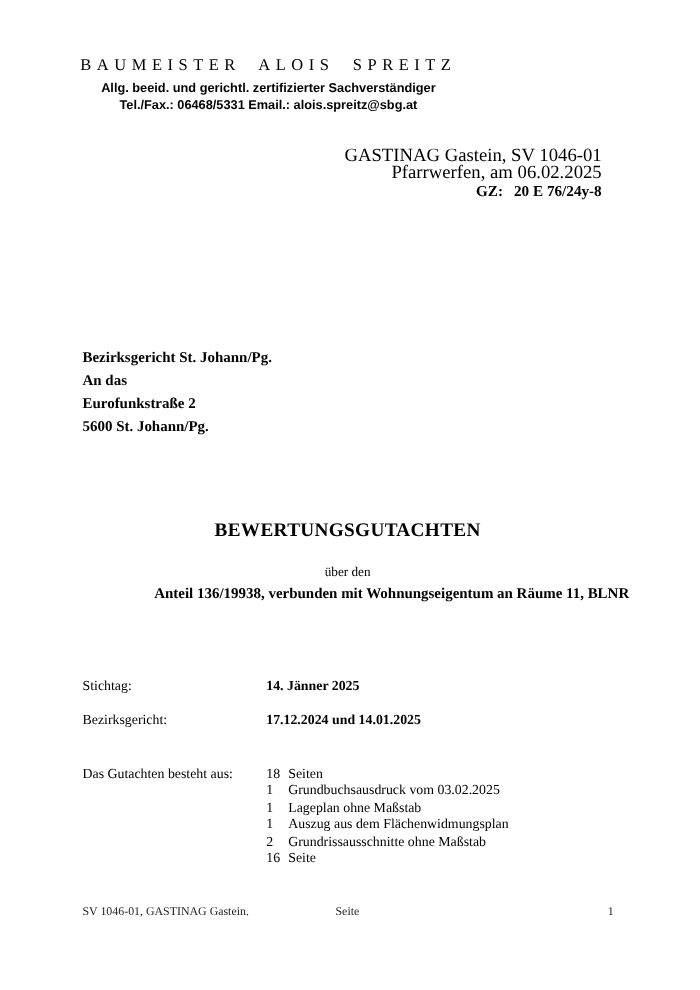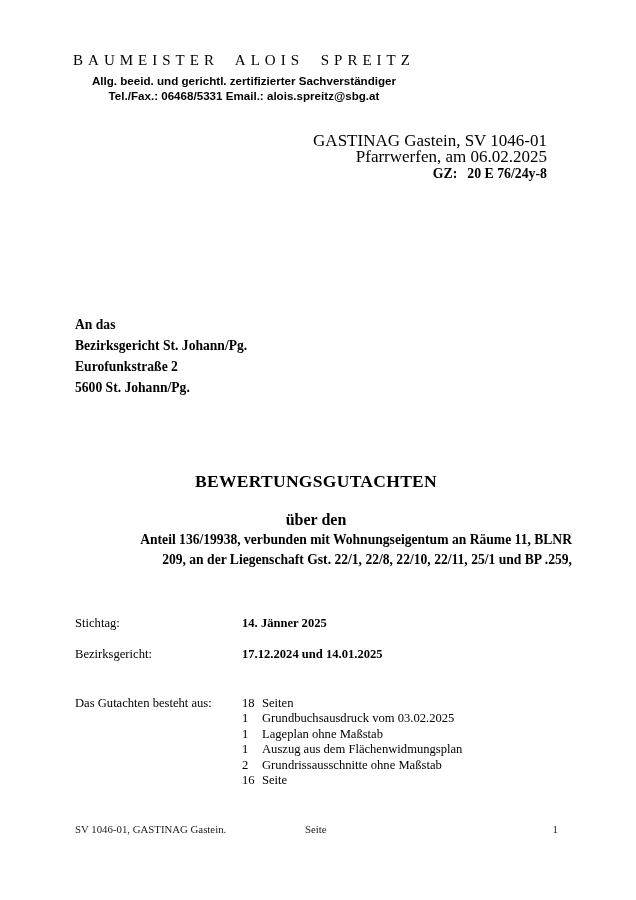--- a/index.html
+++ b/index.html
@@ -86,22 +86,22 @@
     width: 512px;
     text-align: center;
   }
   .doc-title {
     font-size: 17.5px;
     font-weight: 700;
     letter-spacing: 0.3px;
     margin: 12px 0 18px 0;
   }
   .subject-intro {
-    font-size: 16px;
-    font-weight: 700;
+    font-size: 12px;
+    font-weight: 400;
     line-height: 20px;
   }
   .subject-line {
     font-size: 13.6px;
     font-weight: 700;
     line-height: 20px;
     white-space: nowrap;
     text-align: right;
   }
 
@@ -162,31 +162,30 @@
     <div class="letterhead-sub">Tel./Fax.: 06468/5331 Email.: alois.spreitz@sbg.at</div>
   </div>
 
   <div class="refblock">
     <div class="ref-line">GASTINAG Gastein, SV 1046-01</div>
     <div class="ref-line">Pfarrwerfen, am 06.02.2025</div>
     <div class="gz-line"><span>GZ:</span><span class="gz-sep"></span><span>20 E 76/24y-8</span></div>
   </div>
 
   <div class="recipient">
+    <div>Bezirksgericht St. Johann/Pg.</div>
     <div>An das</div>
-    <div>Bezirksgericht St. Johann/Pg.</div>
     <div>Eurofunkstraße 2</div>
     <div>5600 St. Johann/Pg.</div>
   </div>
 
   <div class="title-section">
     <div class="doc-title">BEWERTUNGSGUTACHTEN</div>
     <div class="subject-intro">über den</div>
     <div class="subject-line">Anteil 136/19938, verbunden mit Wohnungseigentum an Räume 11, BLNR</div>
-    <div class="subject-line">209, an der Liegenschaft Gst. 22/1, 22/8, 22/10, 22/11, 25/1 und BP .259,</div>
   </div>
 
   <div class="detail-row row-stichtag">
     <div class="detail-label">Stichtag:</div>
     <div class="detail-value">14. Jänner 2025</div>
   </div>
 
   <div class="detail-row row-besichtigungen">
     <div class="detail-label">Bezirksgericht:</div>
     <div class="detail-value">17.12.2024 und 14.01.2025</div>

